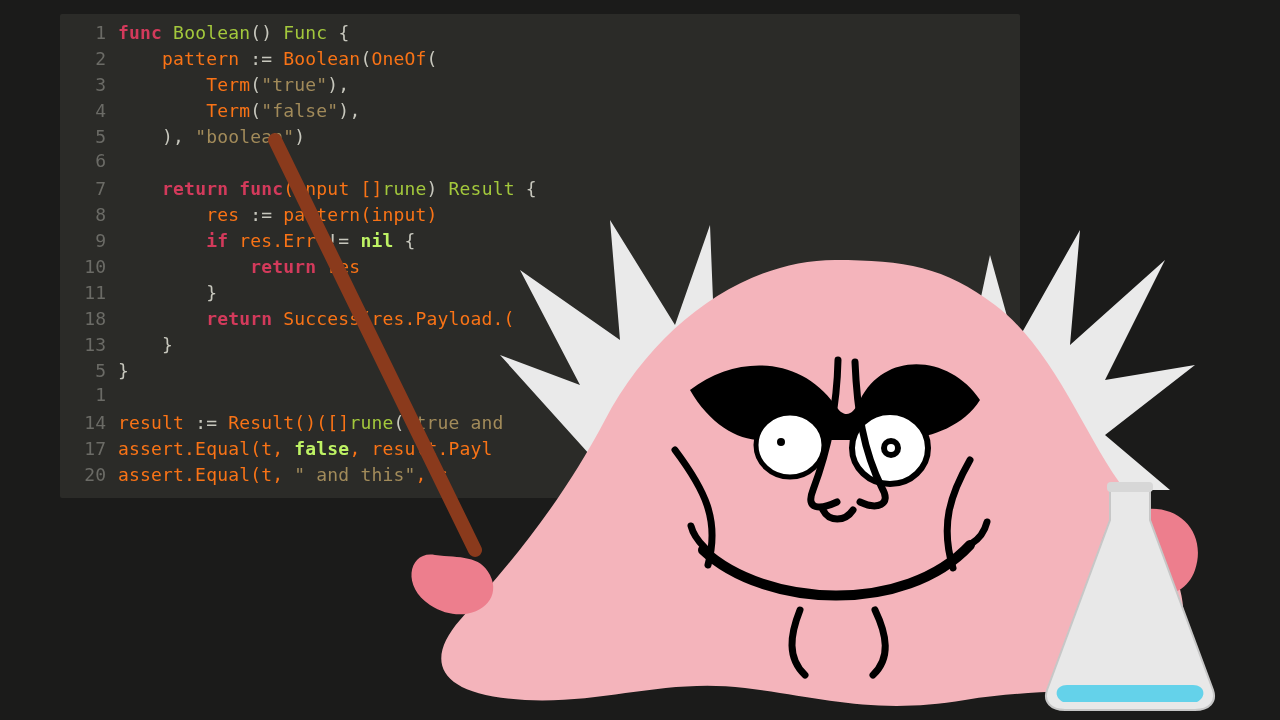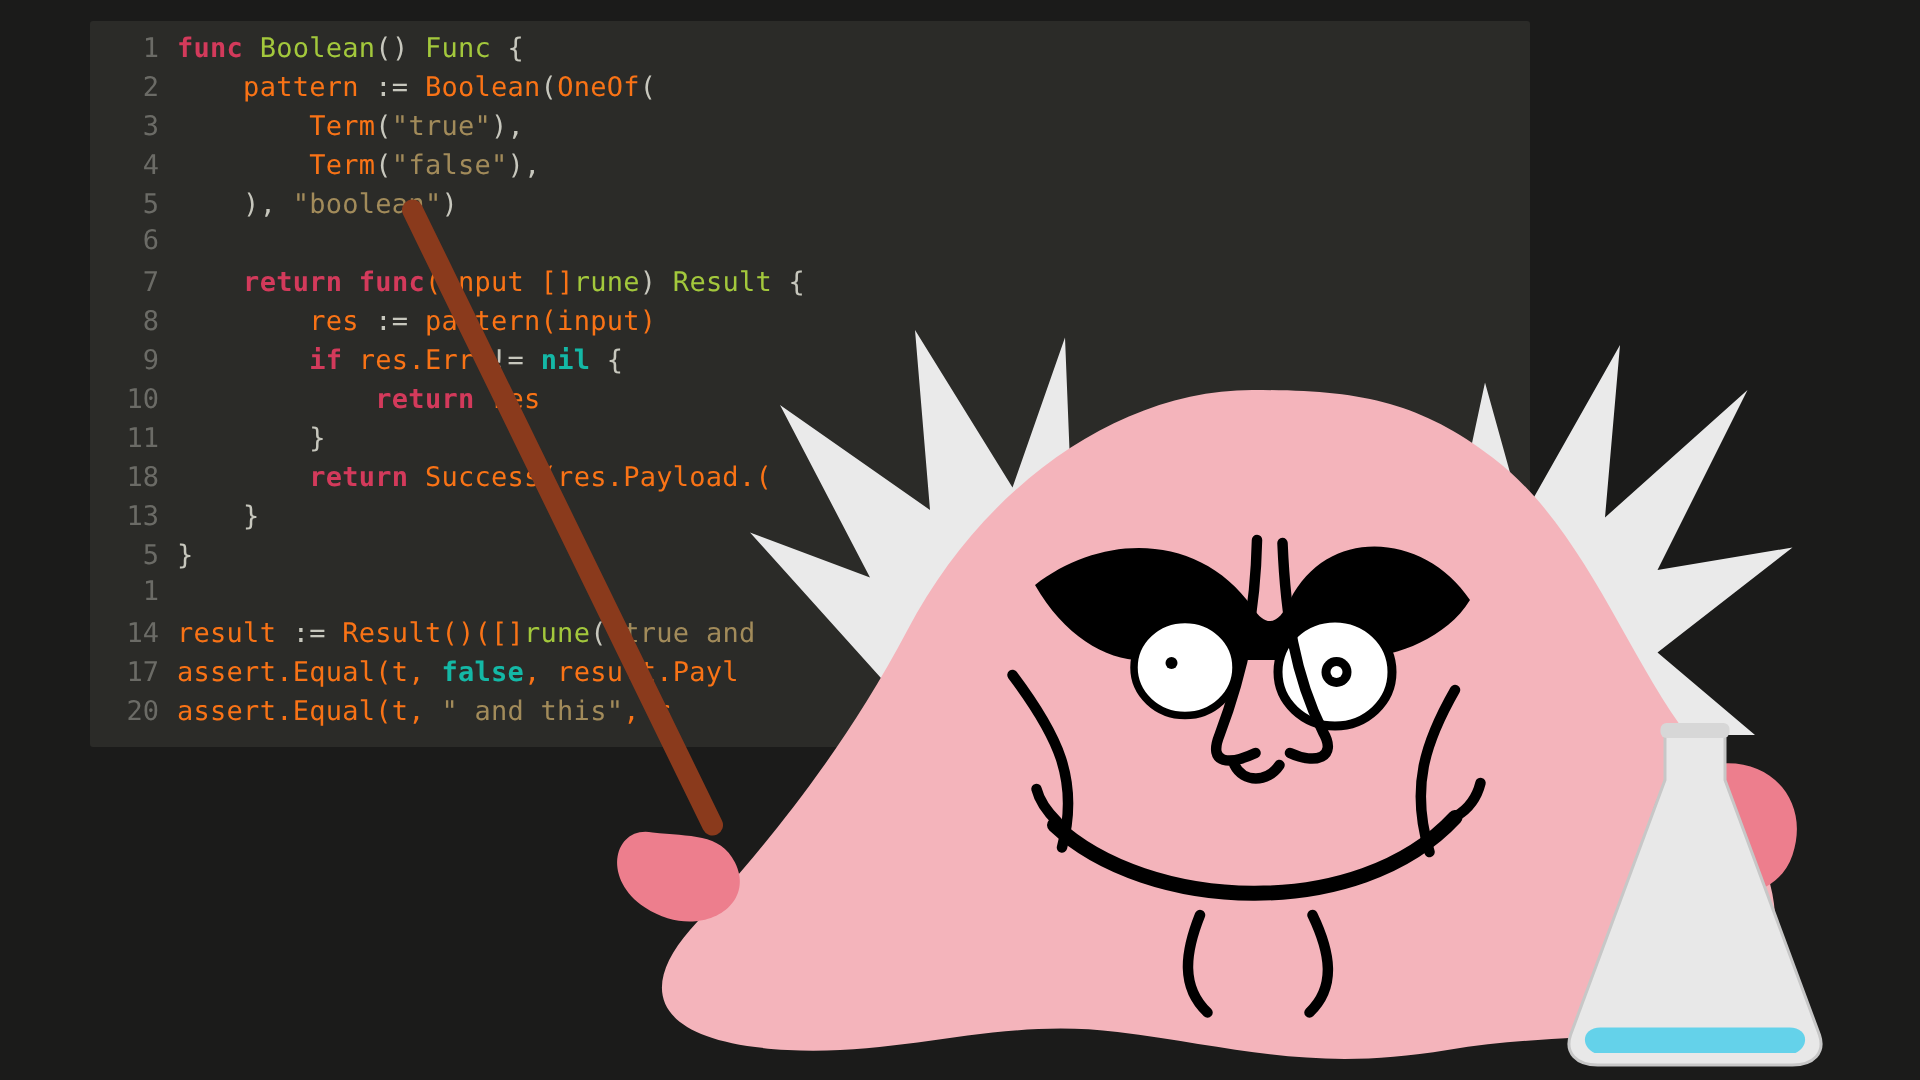--- a/index.html
+++ b/index.html
@@ -8,21 +8,21 @@
   .code-line{display:flex;align-items:baseline;height:26px;}
   .gutter{flex:0 0 46px;color:#6b6b66;text-align:right;padding-right:12px;font-size:18px;user-select:none;}
   .code{white-space:pre;font-size:18px;line-height:26px;letter-spacing:.01em;}
   .tok-kw{color:#d33a5b;font-weight:600;}
   .tok-type{color:#a3c83c;}
   .tok-fn{color:#a3c83c;}
   .tok-id{color:#f97316;}
   .tok-punc{color:#c7c7bd;}
   .tok-op{color:#c7c7bd;}
   .tok-str{color:#a28b5a;}
-  .tok-const{color:#14b8a6;font-weight:600;}
+  .tok-const{color:#bef264;font-weight:600;}
   .tok-body{color:#c7c7bd;}
   .character{position:absolute;left:405px;top:190px;width:820px;height:560px;}
   .character svg{width:100%;height:100%;overflow:visible;}
 </style>
 </head>
 <body>
 
 <div class="stage">
 
   <div class="code-panel" id="code-panel">

